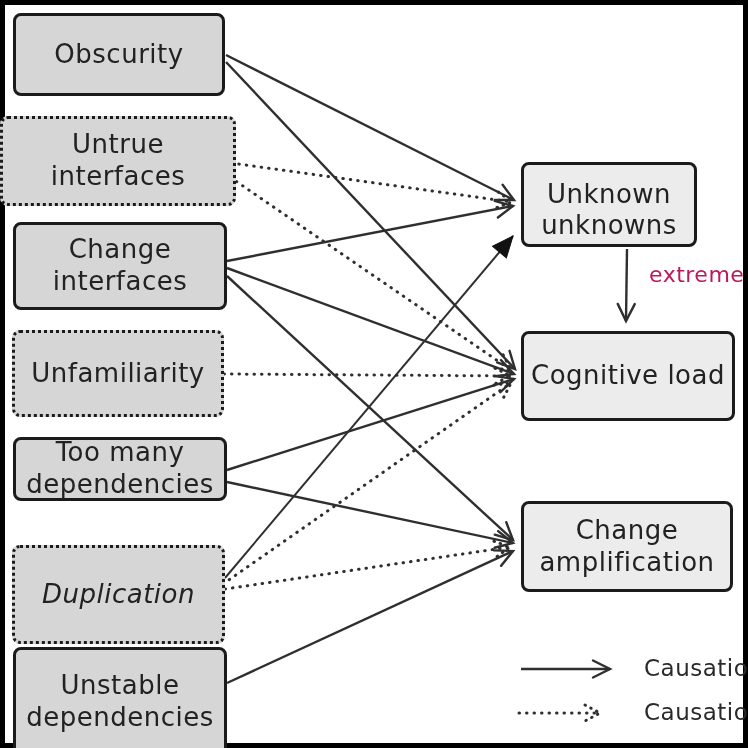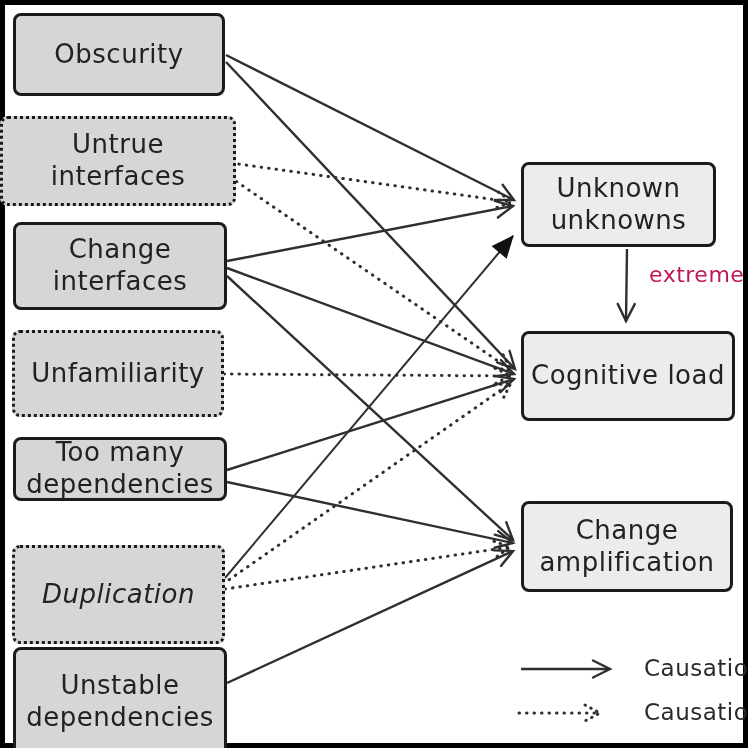--- a/index.html
+++ b/index.html
@@ -75,21 +75,21 @@
     </div>
     <div class="node solid left" style="left: 13px; top: 437px; width: 214px; height: 64px;">
       <span>Too many dependencies</span>
     </div>
     <div class="node dotted left" style="left: 12px; top: 545px; width: 213px; height: 99px; font-style: italic;">
       <span>Duplication</span>
     </div>
     <div class="node solid left" style="left: 13px; top: 647px; width: 214px; height: 109px;">
       <span>Unstable dependencies</span>
     </div>
-    <div class="node solid right" style="left: 521px; top: 162px; width: 195px; height: 85px;">
+    <div class="node solid right" style="left: 521px; top: 162px; width: 176px; height: 85px; align-items: flex-end;">
       <span>Unknown unknowns</span>
     </div>
     <div class="node solid right" style="left: 521px; top: 331px; width: 214px; height: 90px;">
       <span>Cognitive load</span>
     </div>
     <div class="node solid right" style="left: 521px; top: 501px; width: 212px; height: 91px;">
       <span>Change amplification</span>
     </div>
     <div class="edge-label" style="left: 649px; top: 262px;">extreme</div>
     <div class="legend-label" style="left: 644px; top: 655px;">Causation</div>

